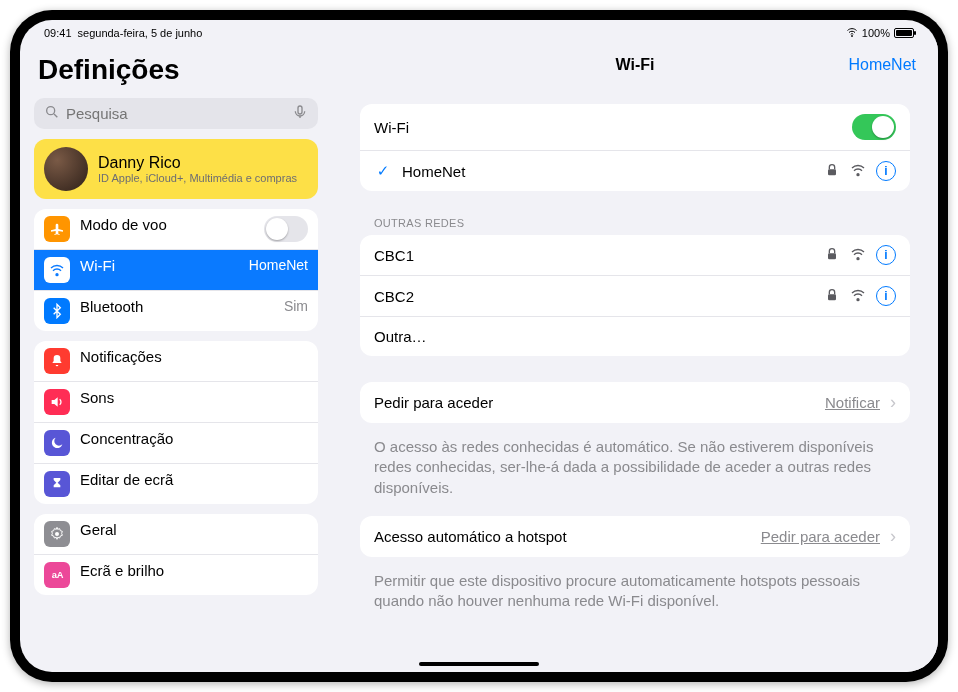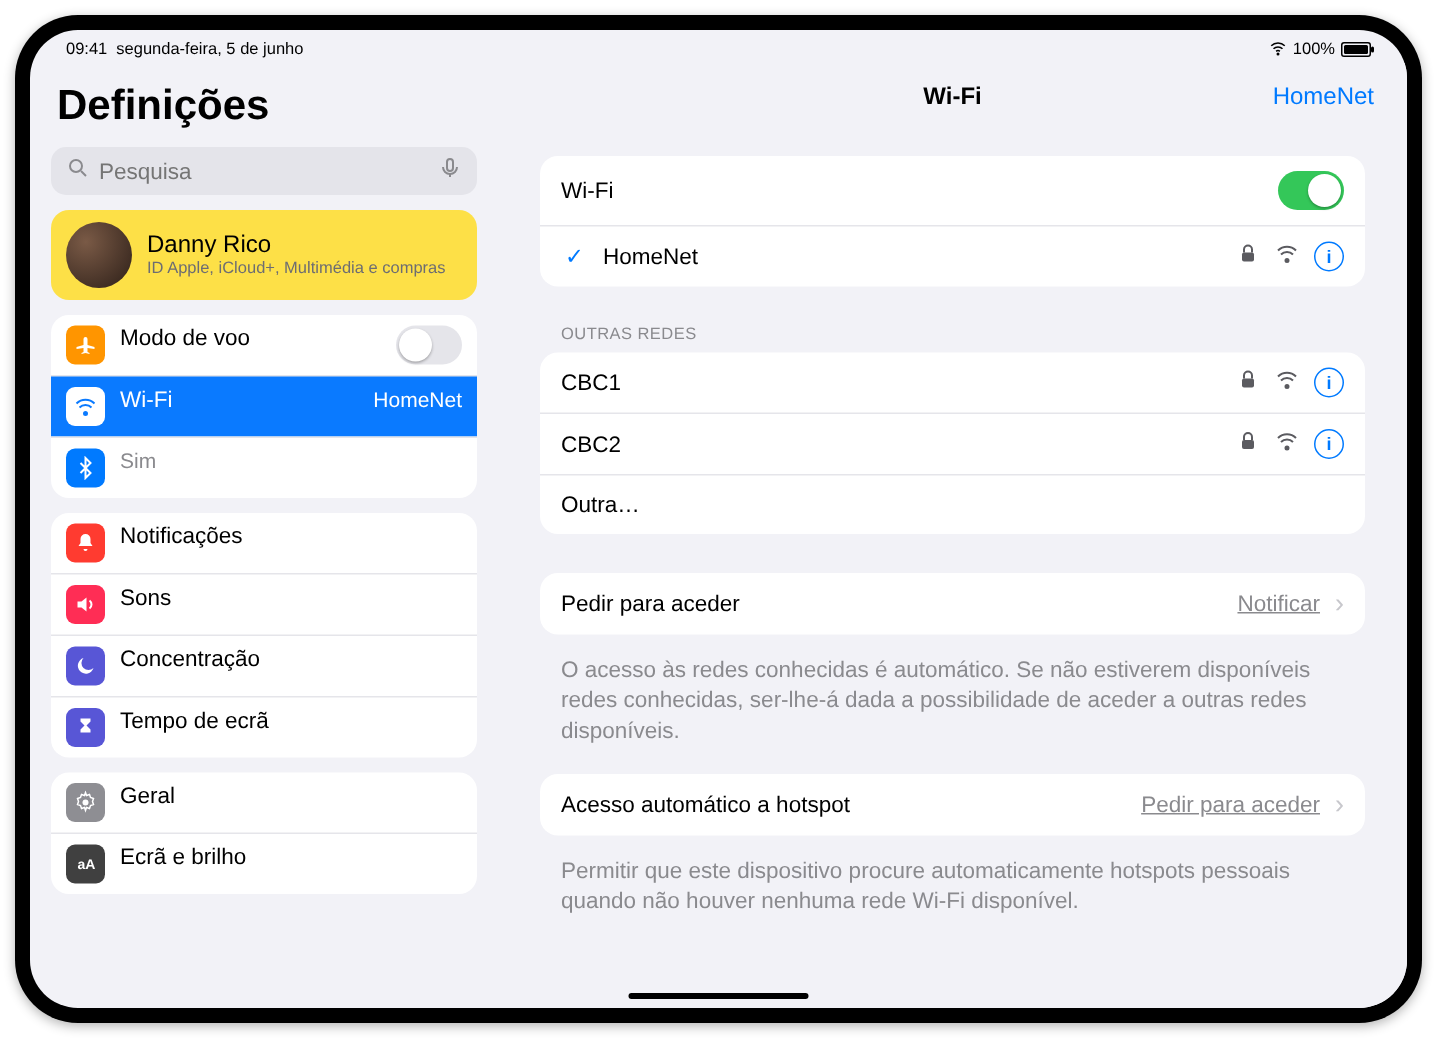--- a/index.html
+++ b/index.html
@@ -171,20 +171,21 @@
             </span>
             <span class="label">Wi-Fi</span>
             <span class="value">HomeNet</span>
           </div>
           <div class="row">
             <span class="icon" style="background:#007aff">
               <svg class="ic" viewBox="0 0 24 24" fill="none" stroke="#fff" stroke-width="2">
                   <path d="M7 7l10 10-5 5V2l5 5L7 17"></path>
                 </svg>
             </span>
+            <span class="label">Bluetooth</span>
             <span class="value">Sim</span>
           </div>
         </div>
 
         <div class="group">
           <div class="row">
             <span class="icon" style="background:#ff3b30">
               <svg class="ic" viewBox="0 0 24 24" fill="#fff">
                   <path d="M12 3a5 5 0 0 0-5 5v4l-2 3h14l-2-3V8a5 5 0 0 0-5-5zM10 18a2 2 0 0 0 4 0z"></path>
                 </svg>
@@ -207,36 +208,36 @@
                 </svg>
             </span>
             <span class="label">Concentração</span>
           </div>
           <div class="row">
             <span class="icon" style="background:#5856d6">
               <svg class="ic" viewBox="0 0 24 24" fill="#fff">
                   <path d="M7 3h10v3l-4 4 4 4v3H7v-3l4-4-4-4V3z"></path>
                 </svg>
             </span>
-            <span class="label">Tempo de ecrã</span>
+            <span class="label">Editar de ecrã</span>
           </div>
         </div>
 
         <div class="group">
           <div class="row">
             <span class="icon" style="background:#8e8e93">
               <svg class="ic" viewBox="0 0 24 24" fill="#fff">
                   <circle cx="12" cy="12" r="3"></circle>
                   <path d="M12 2l1 3 3-1 1 3 3 1-1 3 1 3-3 1-1 3-3-1-1 3-1-3-3 1-1-3-3-1 1-3-1-3 3-1 1-3 3 1z" fill="none" stroke="#fff" stroke-width="1.5"></path>
                 </svg>
             </span>
             <span class="label">Geral</span>
           </div>
           <div class="row">
-            <span class="icon" style="background:#404040">
+            <span class="icon" style="background:#ec4899">
               <svg class="ic" viewBox="0 0 24 24" fill="#fff">
                   <text x="4" y="17" font-size="14" font-weight="bold" fill="#fff">aA</text>
                 </svg>
             </span>
             <span class="label">Ecrã e brilho</span>
           </div>
         </div>
       </div>
 
       <div class="detail">

